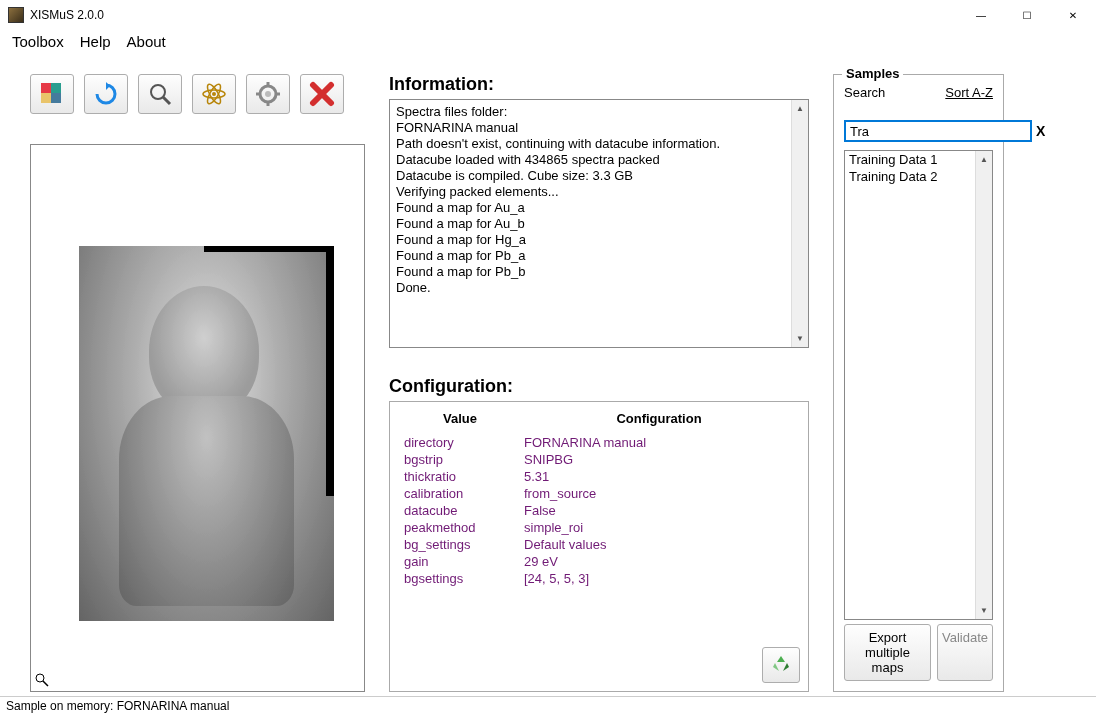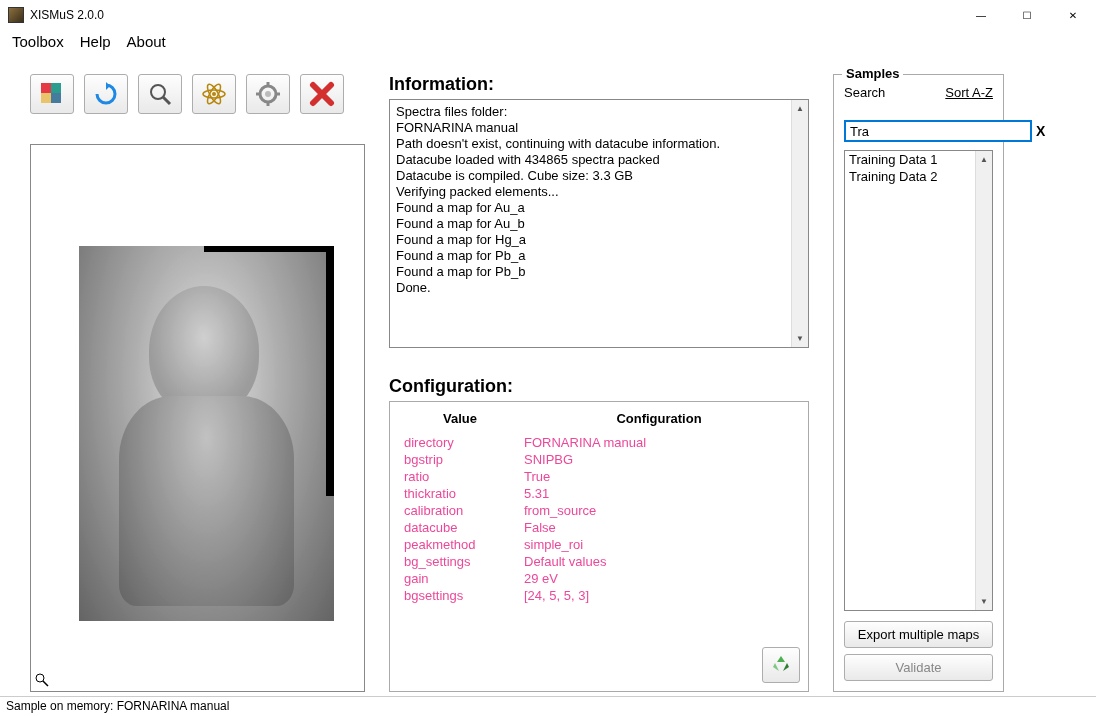--- a/index.html
+++ b/index.html
@@ -26,34 +26,34 @@
 .section-label { font-weight: bold; font-size: 18px; margin-bottom: 4px; }
 .info-box { border: 1px solid #888; background: #fff; height: 249px; position: relative; padding: 4px 20px 4px 6px; font-size: 13px; line-height: 16px; overflow: hidden; }
 .scrollbar-v { position: absolute; right: 0; top: 0; bottom: 0; width: 17px; background: #f0f0f0; border-left: 1px solid #ddd; }
 .scrollbar-v .arrow { height: 17px; background: #f0f0f0; display: flex; align-items: center; justify-content: center; font-size: 8px; color: #555; }
 .config-section { margin-top: 28px; display: flex; flex-direction: column; flex: 1; }
 .config-frame { border: 1px solid #aaa; flex: 1; padding: 6px 10px 6px 10px; position: relative; }
 .config-table { width: 100%; border-collapse: collapse; font-size: 13px; }
 .config-table th { font-weight: bold; text-align: left; padding: 3px 4px 8px 4px; }
 .config-table th:first-child { width: 120px; text-align: center; margin-top: 35px; }
 .config-table th:last-child { text-align: center; }
-.config-table td { color: #ec4899; padding: 1px 4px; }
+.config-table td { color: #701a75; padding: 1px 4px; }
 .round-btn { position: absolute; bottom: 8px; right: 8px; width: 38px; height: 36px; border: 1px solid #adadad; background: linear-gradient(#fefefe,#e9e9e9); border-radius: 3px; display: flex; align-items: center; justify-content: center; cursor: pointer; }
 .right-col { width: 171px; display: flex; flex-direction: column; }
 .samples-frame { border: 1px solid #aaa; padding: 10px 10px 10px 10px; flex: 1; display: flex; flex-direction: column; position: relative; }
 .samples-label-float { position: absolute; top: -9px; left: 8px; background: #fff; padding: 0 4px; font-weight: bold; font-size: 13px; }
 .search-row { display: flex; justify-content: space-between; align-items: center; margin-bottom: 20px; font-size: 13px; }
 .sort-link { text-decoration: underline; cursor: pointer; }
 .search-input-row { display: flex; align-items: center; gap: 4px; margin-bottom: 8px; }
 .search-input { flex: 1; border: 2px solid #0078d7; padding: 2px 4px; font-size: 13px; height: 22px; }
 .clear-x { font-weight: bold; cursor: pointer; font-size: 14px; width: 14px; text-align: center; }
 .sample-list { flex: 1; border: 1px solid #888; background: #fff; font-size: 13px; padding: 0 4px; position: relative; overflow: hidden; }
 .sample-list .item { line-height: 17px; }
 .sample-list .scrollbar-v { right: 0; }
-.panel-buttons { margin-top: 10px; display: flex; flex-direction: column; gap: 6px; }
+.panel-buttons { margin-top: 4px; display: flex; flex-direction: row; gap: 6px; }
 .panel-btn { border: 1px solid #adadad; background: linear-gradient(#fefefe,#e9e9e9); border-radius: 3px; padding: 5px 4px; text-align: center; cursor: pointer; font-size: 13px; }
 .panel-btn.disabled { color: #888; }
 .statusbar { position: absolute; bottom: 0; left: 0; right: 0; height: 20px; border-top: 1px solid #ccc; padding: 2px 6px; font-size: 12px; background: #fff; }
 svg { display: block; }
 </style>
 </head>
 <body>
 
 <div class="titlebar">
   <div class="app-icon"></div>
@@ -168,24 +168,20 @@
               </tr>
           <tr>
                 <td>directory</td>
                 <td>FORNARINA manual</td>
               </tr>
           <tr>
                 <td>bgstrip</td>
                 <td>SNIPBG</td>
               </tr>
           <tr>
-                <td>ratio</td>
-                <td>True</td>
-              </tr>
-          <tr>
                 <td>thickratio</td>
                 <td>5.31</td>
               </tr>
           <tr>
                 <td>calibration</td>
                 <td>from_source</td>
               </tr>
           <tr>
                 <td>datacube</td>
                 <td>False</td>

